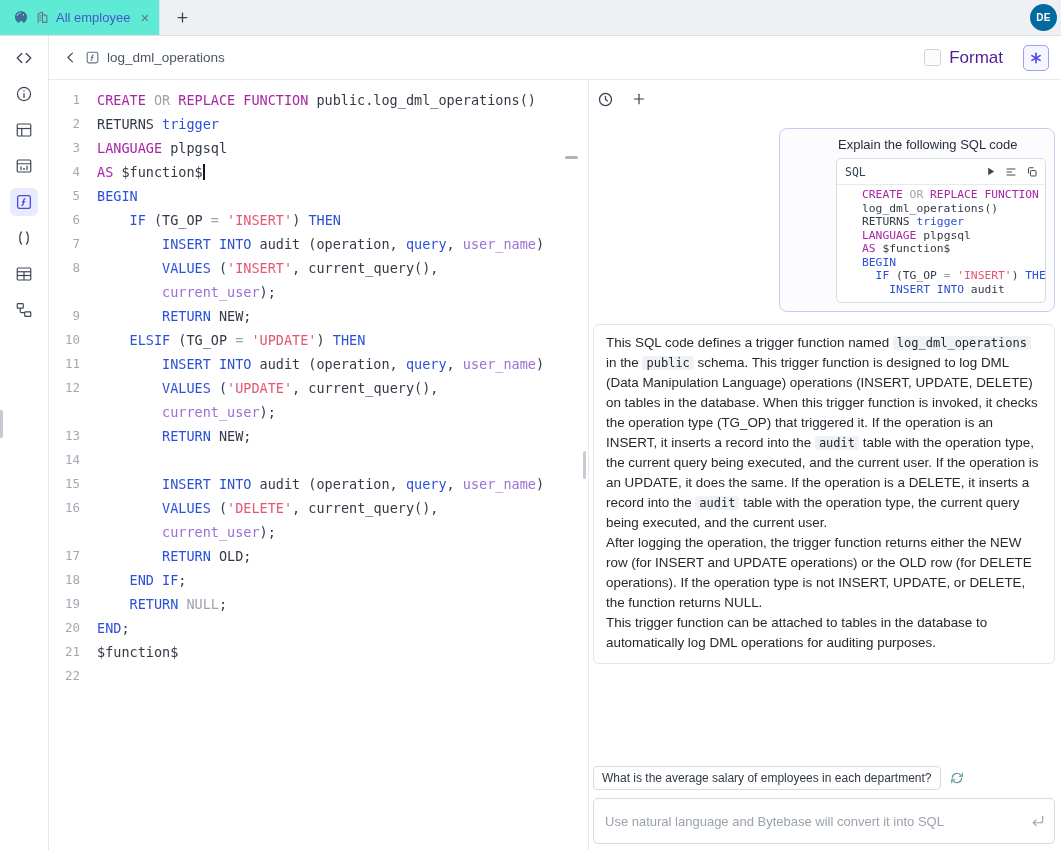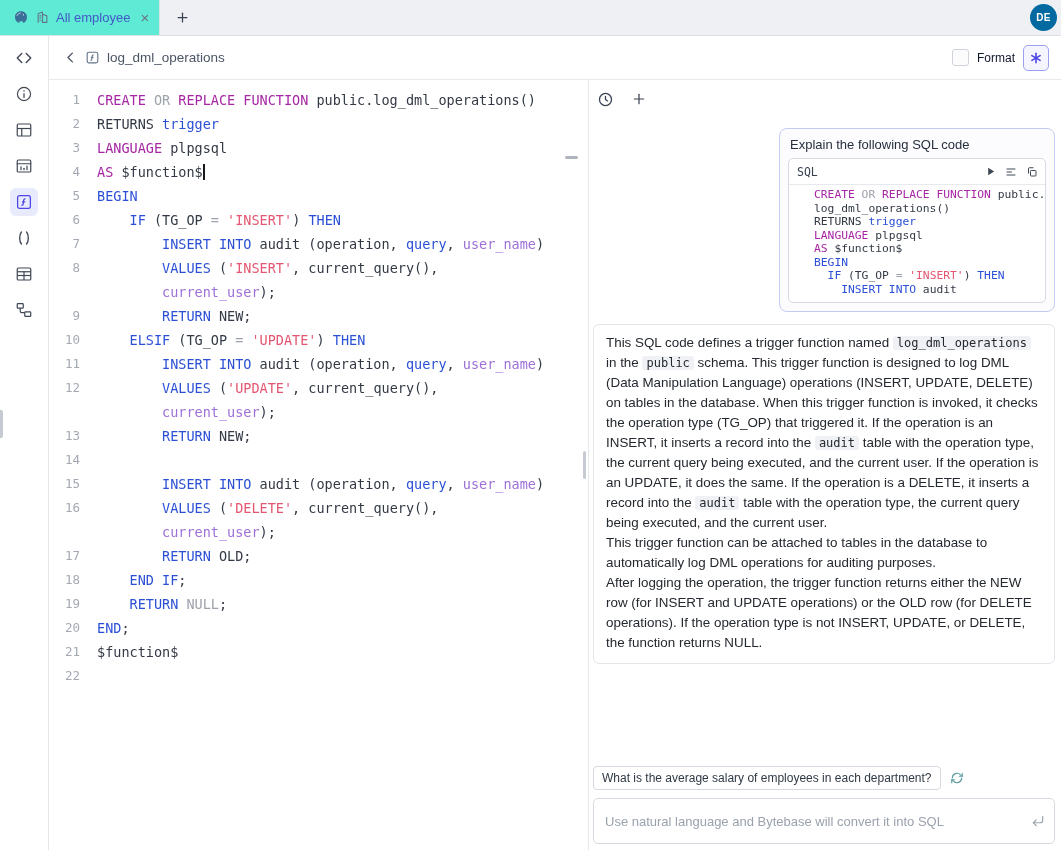--- a/index.html
+++ b/index.html
@@ -31,21 +31,21 @@
 
   
   .toolbar{position:absolute;left:49px;top:36px;right:0;height:44px;background:#fff;
            border-bottom:1px solid #e7e9ec;display:flex;align-items:center;
            padding:0 12px 0 14px;box-sizing:border-box;}
   .back-btn{color:#4b5563;display:flex;margin-right:7px;cursor:pointer;}
   .fn-badge{color:#64748b;display:flex;margin-right:7px;}
   .doc-title{font-size:13.5px;color:#4b5563;}
   .toolbar-right{margin-left:auto;display:flex;align-items:center;gap:8px;}
   .checkbox{width:15px;height:15px;border:1px solid #cfd4da;border-radius:3px;background:#fcfcfd;cursor:pointer;}
-  .format-label{font-size:12px;color:#0f172a;margin-right:0;}
+  .format-label{font-size:17px;color:#4c1d95;margin-right:12px;}
   .ai-toggle{width:24px;height:24px;border:1px solid #9ba1f0;border-radius:5px;background:#f4f5ff;
              color:#4f46e5;display:flex;align-items:center;justify-content:center;cursor:pointer;}
 
   
   .editor{position:absolute;left:49px;top:80px;width:539px;bottom:0;background:#fff;
           padding-top:8px;box-sizing:border-box;overflow:hidden;}
   .ed-row{display:flex;height:24px;line-height:24px;white-space:pre;
           font-family:"DejaVu Sans Mono",monospace;font-size:13.5px;}
   .ln-num{width:31px;text-align:right;color:#a3a9b3;font-size:12.5px;flex:none;
           font-family:"DejaVu Sans Mono",monospace;}
@@ -59,21 +59,21 @@
 
   
   .ai-panel{position:absolute;left:589px;top:80px;right:0;bottom:0;display:flex;
             flex-direction:column;box-sizing:border-box;background:#fff;}
   .ai-header{height:38px;flex:none;display:flex;align-items:center;padding:0 12px 0 8px;}
   .ai-title{font-size:15px;font-weight:500;color:#18212f;flex:1;}
   .ai-header-icons{display:flex;align-items:center;gap:17px;color:#374151;}
   .icon-btn{cursor:pointer;display:flex;}
   .chat{flex:1;padding:10px 6px 0 4px;display:flex;flex-direction:column;overflow:hidden;}
   .bubble{width:276px;align-self:flex-end;border:1px solid #c6cbf2;background:#fcfcff;
-          border-radius:8px;box-sizing:border-box;}
+          border-radius:8px;box-sizing:border-box;padding-left:48px;}
   .bubble-title{padding:8px 10px 6px;font-size:13px;color:#262f3d;}
   .code-card{margin:0 8px 8px;border:1px solid #d6dae2;border-radius:5px;background:#fff;overflow:hidden;}
   .code-card-head{display:flex;align-items:center;height:25px;padding:0 7px 0 8px;border-bottom:1px solid #e7e9ed;}
   .code-lang{font-size:11.5px;color:#374151;flex:1;font-family:"DejaVu Sans Mono",monospace;}
   .code-head-icons{display:flex;gap:9px;color:#3f4754;align-items:center;}
   .code-card-body{padding:3px 8px 6px;}
   .cb-row{font-family:"DejaVu Sans Mono",monospace;font-size:11.3px;line-height:13.5px;white-space:pre;}
   .answer-card{margin:12px 0 0;border:1px solid #e2e5ea;border-radius:6px;background:#fff;
                padding:8px 12px 10px;font-size:13.4px;line-height:20px;color:#24292f;}
   .para{margin:0;}
@@ -314,22 +314,22 @@
             <div class="cb-row"><span class="ln-code"><span class="tk-k">AS</span><span class="tk-d"> $function$</span></span></div>
             <div class="cb-row"><span class="ln-code"><span class="tk-b">BEGIN</span></span></div>
             <div class="cb-row"><span class="ln-code"><span class="tk-d">  </span><span class="tk-b">IF</span><span class="tk-d"> (TG_OP </span><span class="tk-g">=</span><span class="tk-d"> </span><span class="tk-s">'INSERT'</span><span class="tk-d">) </span><span class="tk-b">THEN</span></span></div>
             <div class="cb-row"><span class="ln-code"><span class="tk-d">    </span><span class="tk-b">INSERT INTO</span><span class="tk-d"> audit</span></span></div>
           </div>
       </div>
     </div>
 
     <div class="answer-card" id="explanation-text">
         <div class="para"><span>This SQL code defines a trigger function named </span><span class="inline-code">log_dml_operations</span><span> in the </span><span class="inline-code">public</span><span> schema. This trigger function is designed to log DML (Data Manipulation Language) operations (INSERT, UPDATE, DELETE) on tables in the database. When this trigger function is invoked, it checks the operation type (TG_OP) that triggered it. If the operation is an INSERT, it inserts a record into the </span><span class="inline-code">audit</span><span> table with the operation type, the current query being executed, and the current user. If the operation is an UPDATE, it does the same. If the operation is a DELETE, it inserts a record into the </span><span class="inline-code">audit</span><span> table with the operation type, the current query being executed, and the current user.</span></div>
+        <div class="para"><span>After logging the operation, the trigger function returns either the NEW row (for INSERT and UPDATE operations) or the OLD row (for DELETE operations). If the operation type is not INSERT, UPDATE, or DELETE, the function returns NULL.</span></div>
         <div class="para"><span>This trigger function can be attached to tables in the database to automatically log DML operations for auditing purposes.</span></div>
-        <div class="para"><span>After logging the operation, the trigger function returns either the NEW row (for INSERT and UPDATE operations) or the OLD row (for DELETE operations). If the operation type is not INSERT, UPDATE, or DELETE, the function returns NULL.</span></div>
       </div>
   </div>
 
   <div class="panel-bottom">
     <div class="suggestion-row">
       <span class="suggestion-chip">What is the average salary of employees in each department?</span>
       <span class="refresh-btn">
         <svg width="14" height="14" viewBox="0 0 24 24" fill="none" stroke="currentColor" stroke-width="2" stroke-linecap="round" stroke-linejoin="round">
             <path d="M4 12a8 8 0 0 1 14-5.3L21 9"></path>
             <polyline points="21 4 21 9 16 9"></polyline>

